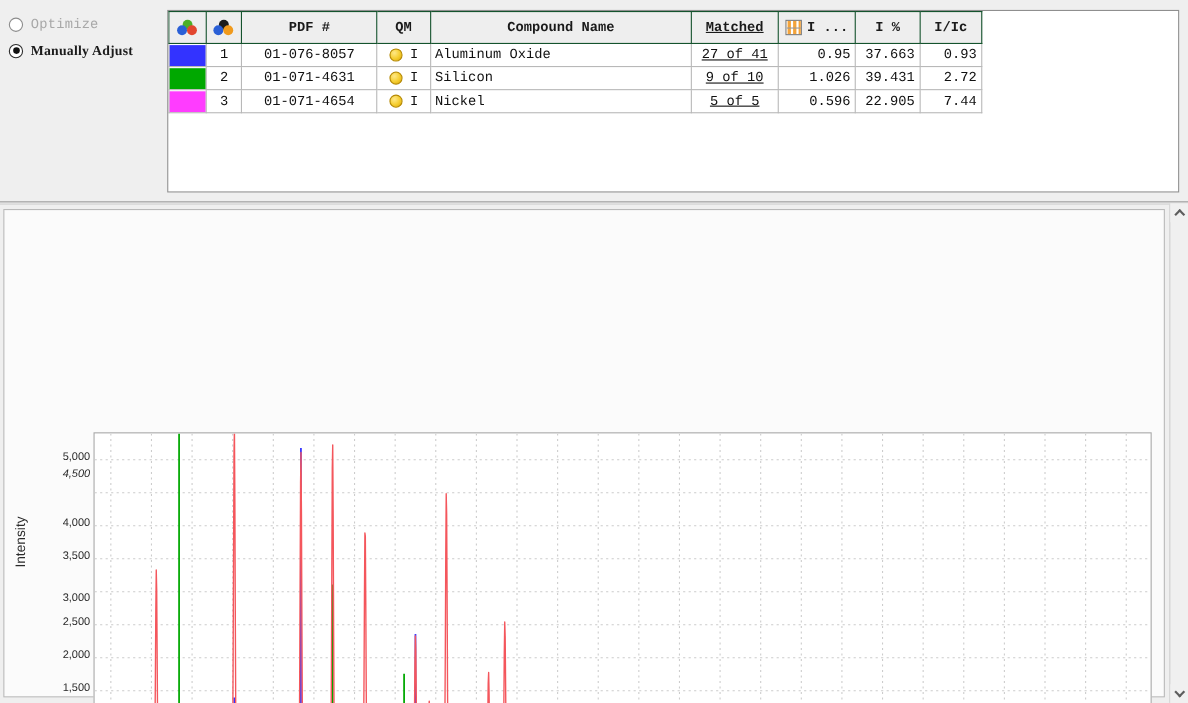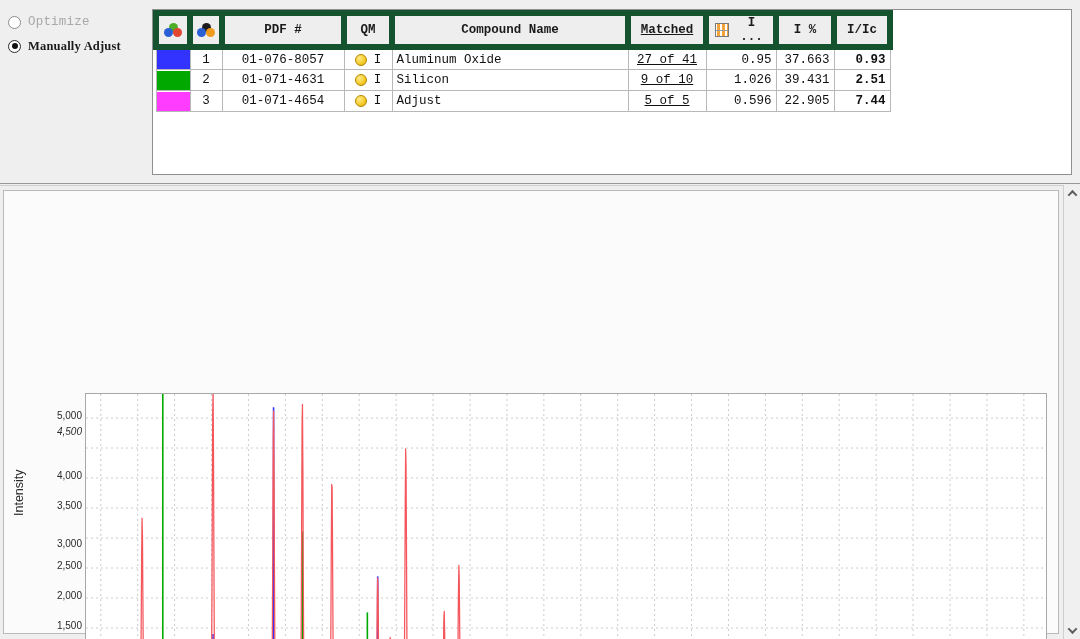--- a/index.html
+++ b/index.html
@@ -47,42 +47,42 @@
   #phase-table-wrap {
     position: absolute; left: 152px; top: 9px;
     width: 920px; height: 166px;
     background: #fff;
     border: 1px solid #8f8f8f;
     overflow: hidden;
   }
   table.phases { border-collapse: collapse; width: 740px; table-layout: fixed; }
   table.phases th {
     background: #eeeeee;
-    border: 6px solid #14532d;
+    border: 1px solid #14532d;
     height: 29px; padding: 0 4px;
     font-family: "Liberation Mono", monospace;
     font-size: 12.5px; font-weight: bold; color: #1a1a1a;
     text-align: center; vertical-align: middle;
   }
   table.phases td {
     border: 1px solid #b8b8b8;
     height: 21px; padding: 0 4px;
     font-family: "Liberation Mono", monospace;
     font-size: 12.5px; color: #111; background: #fff;
     vertical-align: middle;
   }
   .c-color  { width: 34px; padding: 0 !important; }
   .c-num    { width: 32px; text-align: center; }
   .c-pdf    { width: 122px; text-align: center; }
   .c-qm     { width: 48px; text-align: center; }
   .c-name   { width: 236px; text-align: left; }
   .c-matched{ width: 78px; text-align: center; text-decoration: underline; }
   .c-i      { width: 70px; text-align: right; }
   .c-ipct   { width: 58px; text-align: right; }
-  .c-iic    { width: 56px; text-align: right; font-weight: bold; }
+  .c-iic    { width: 56px; text-align: right; }
 
   .swatch { display: block; width: 100%; height: 19px; }
 
   .qm-cell { display: flex; align-items: center; justify-content: center; gap: 7px; }
   .qm-dot {
     width: 12px; height: 12px; border-radius: 50%;
     background: radial-gradient(circle at 35% 32%, #ffe98a 0%, #f5cd2e 55%, #d9a608 100%);
     border: 1px solid #b58905; flex: 0 0 auto;
   }
 
@@ -233,35 +233,35 @@
               <td class="c-qm">
                 <span class="qm-cell">
                   <span class="qm-dot"></span>
                   <span>I</span>
                 </span>
               </td>
               <td class="c-name">Silicon</td>
               <td class="c-matched">9 of 10</td>
               <td class="c-i">1.026</td>
               <td class="c-ipct">39.431</td>
-              <td class="c-iic">2.51</td>
+              <td class="c-iic">2.72</td>
             </tr>
             <tr>
               <td class="c-color">
                 <span class="swatch" style="background:#ff3cff"></span>
               </td>
               <td class="c-num">3</td>
               <td class="c-pdf">01-071-4654</td>
               <td class="c-qm">
                 <span class="qm-cell">
                   <span class="qm-dot"></span>
                   <span>I</span>
                 </span>
               </td>
-              <td class="c-name">Adjust</td>
+              <td class="c-name">Nickel</td>
               <td class="c-matched">5 of 5</td>
               <td class="c-i">0.596</td>
               <td class="c-ipct">22.905</td>
               <td class="c-iic">7.44</td>
             </tr>
           </tbody>
       </table>
     </div>
   </div>
 

